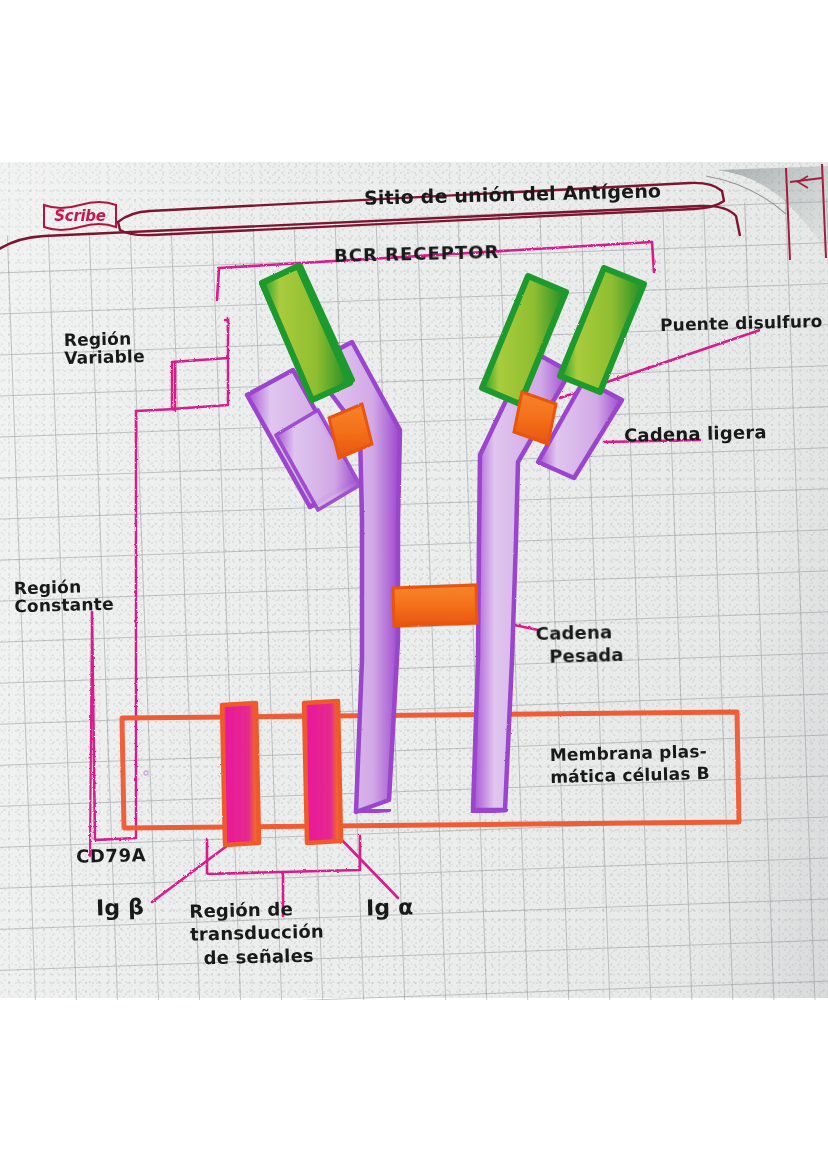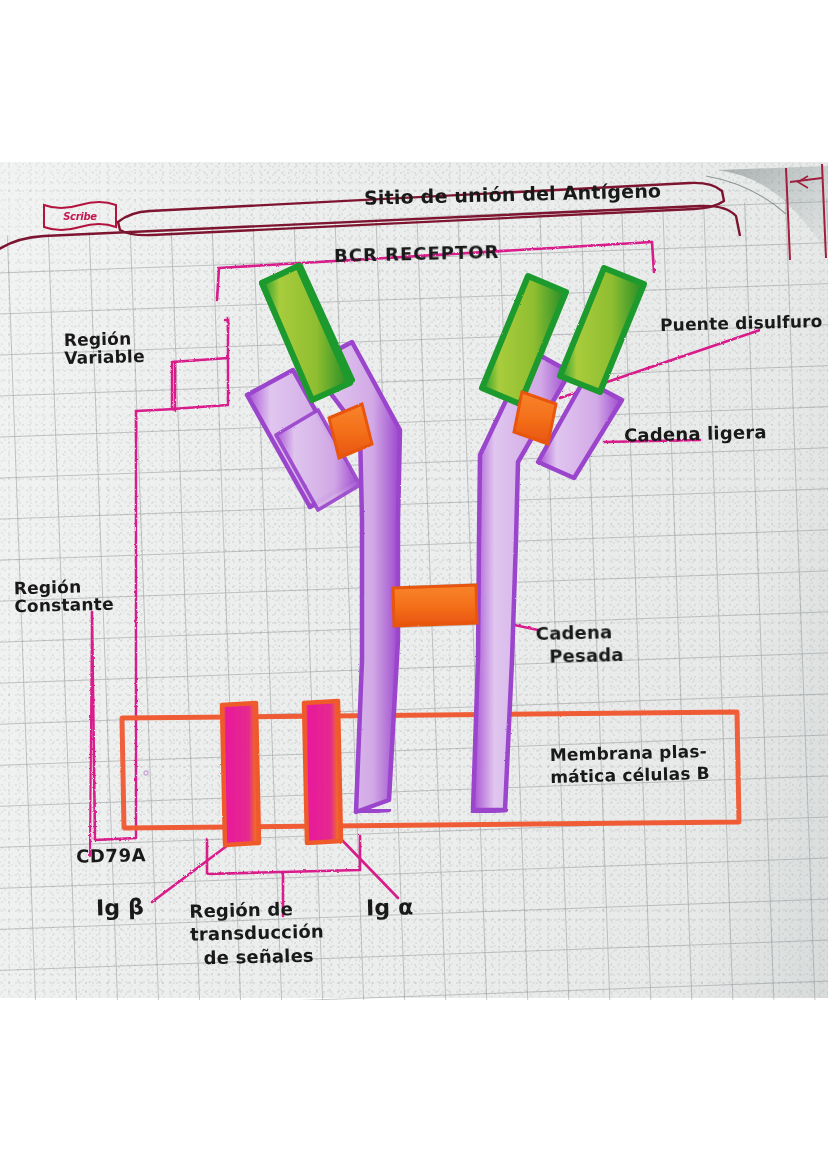--- a/index.html
+++ b/index.html
@@ -40,21 +40,21 @@
   .hw.sk{transform:rotate(-1.4deg);}
 
   
   #scribe{
     position:absolute;left:40px;top:200px;width:80px;height:32px;
   }
   #scribe .lbl{
     position:absolute;left:0;top:0;width:80px;height:32px;
     display:flex;align-items:center;justify-content:center;
     color:#c4184f;font-family:"DejaVu Sans",sans-serif;font-weight:700;
-    font-size:10px;font-style:italic;letter-spacing:-.3px;
+    font-size:15px;font-style:italic;letter-spacing:-.3px;
   }
 </style>
 </head>
 <body>
 
 <div id="stage">
 
   <div id="page"></div>
   <div id="sheen"></div>
 

